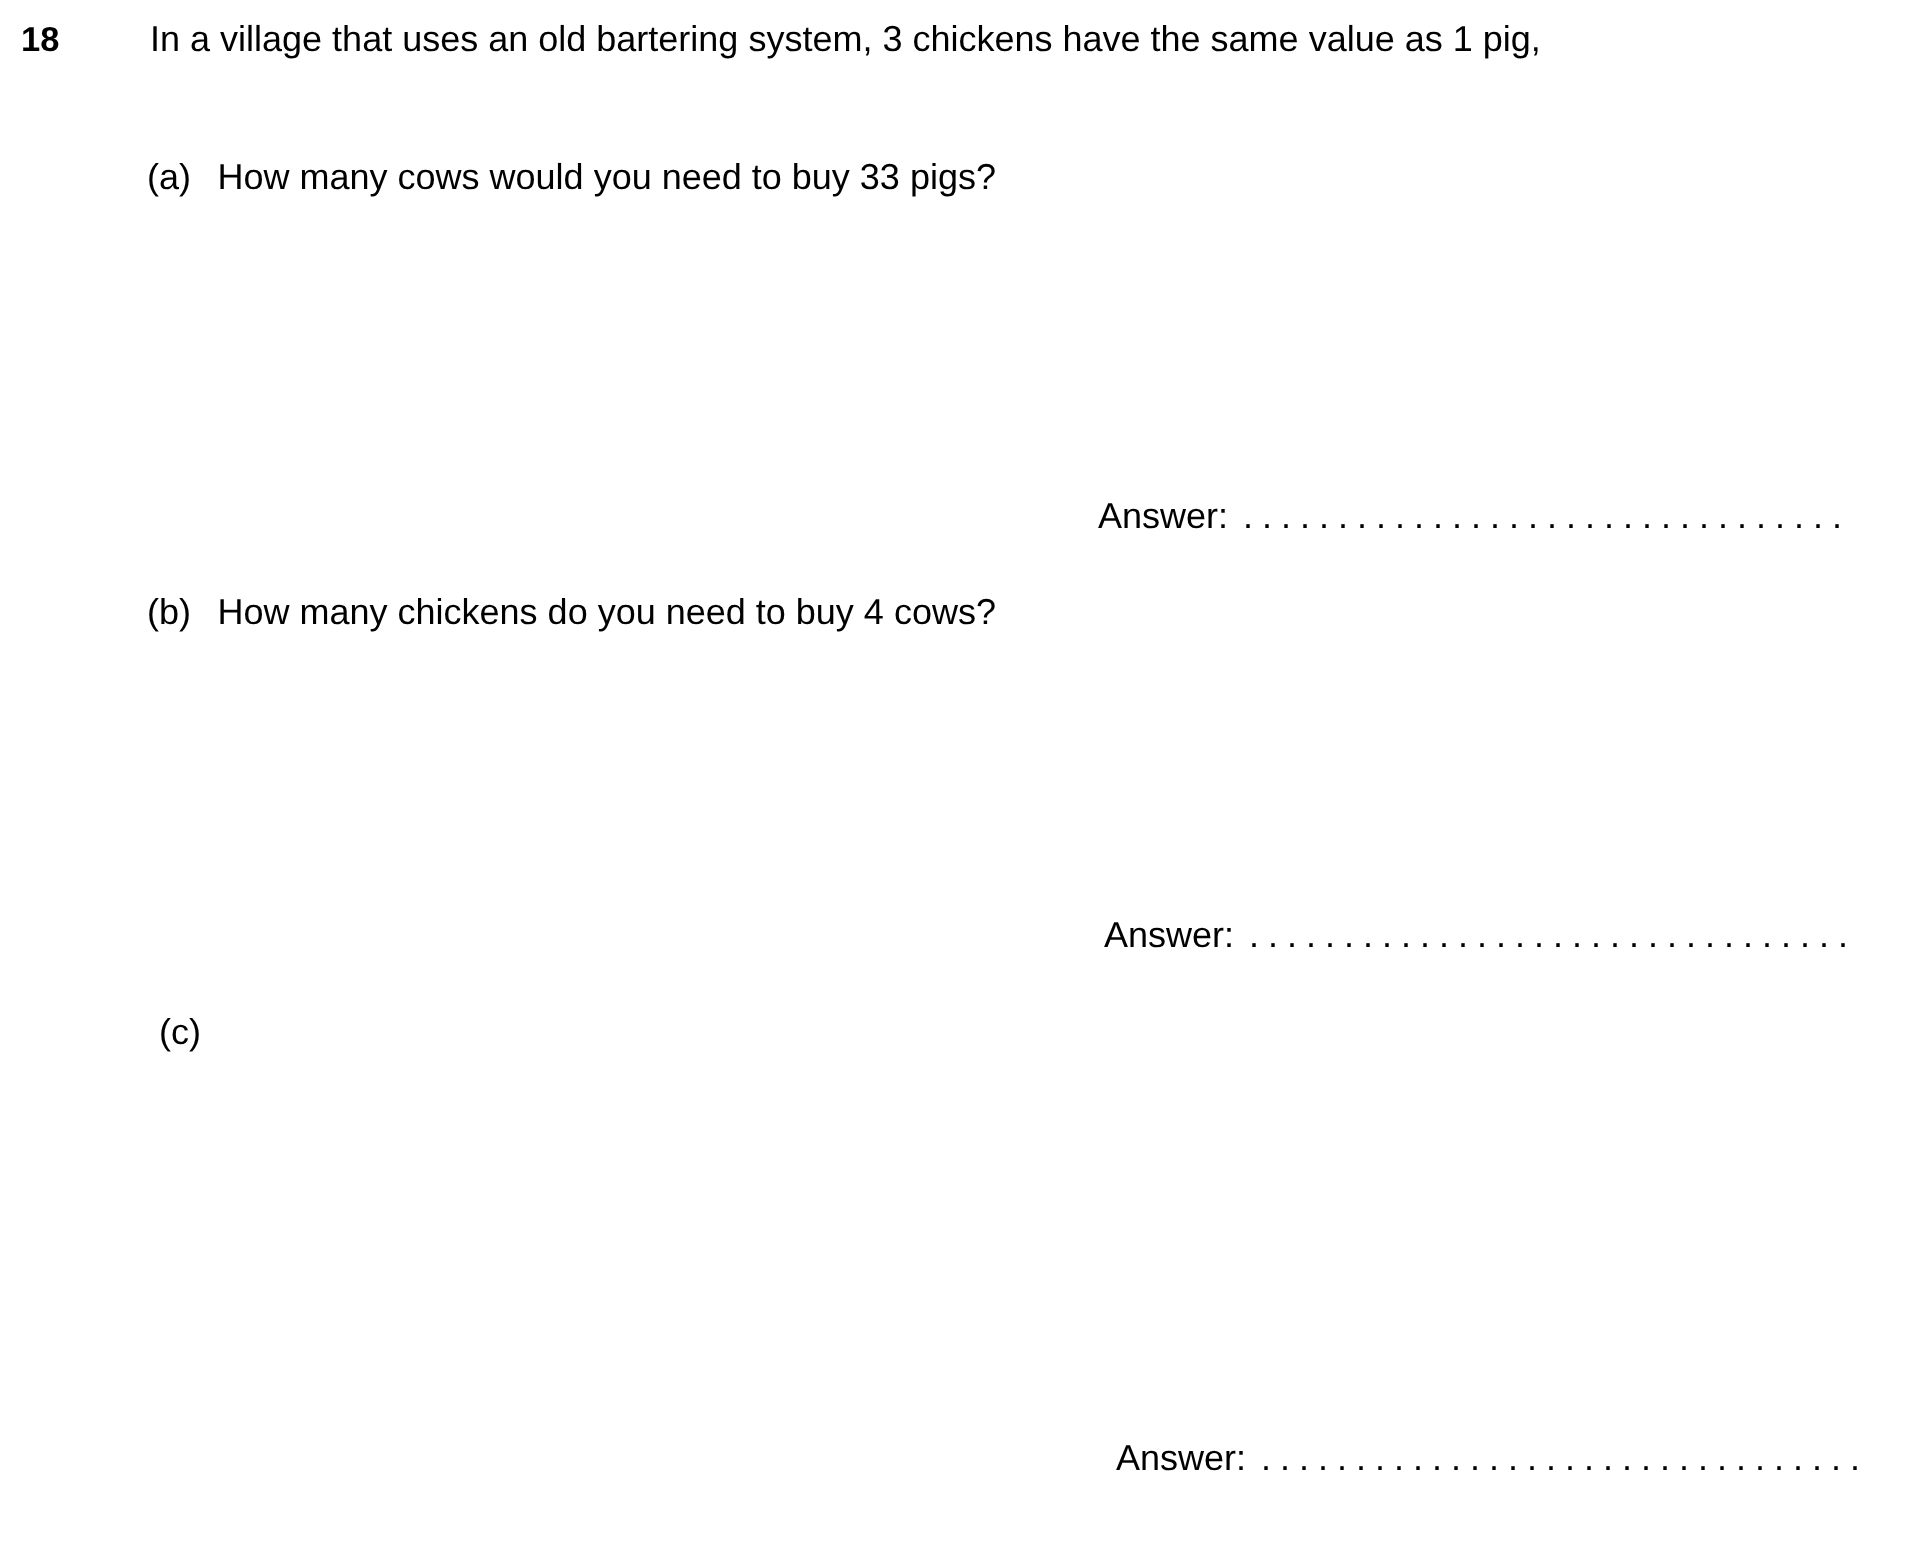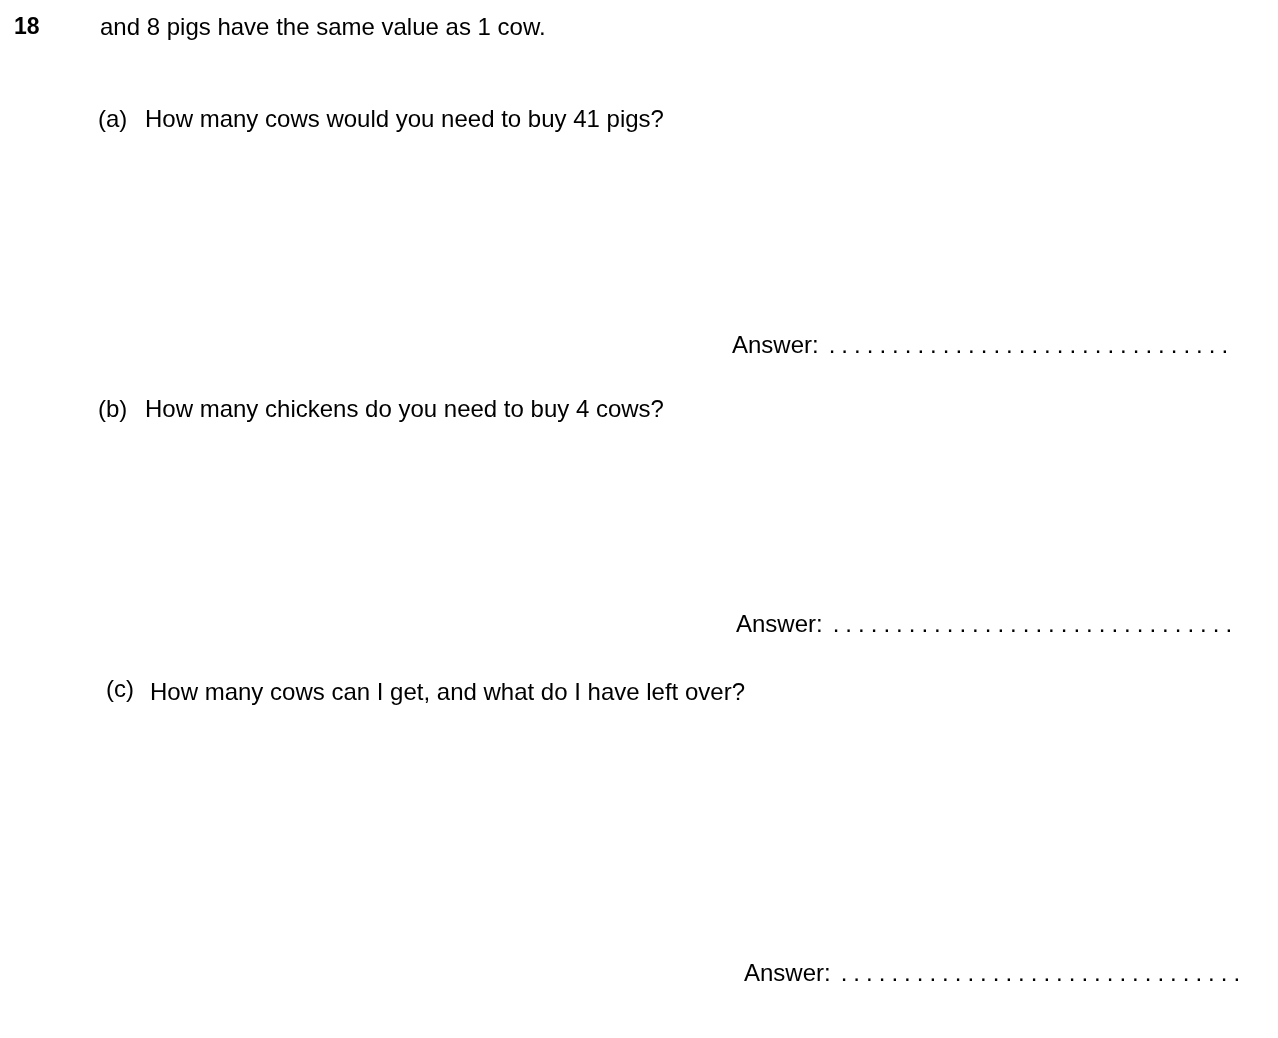--- a/index.html
+++ b/index.html
@@ -64,45 +64,44 @@
   }
 </style>
 </head>
 <body>
 
 <div id="page">
 
   <div class="abs question-number">18</div>
 
   <div class="abs intro">
-    <div>and 8 pigs have the same value as 1 cow.</div>
+    <div>In a village that uses an old bartering system, 3 chickens have the same value as 1 pig,</div>
   </div>
 
   <div class="abs part part-a">
     <span class="part-label">(a)</span>
-    <span class="part-text">How many cows would you need to buy 41 pigs?</span>
+    <span class="part-text">How many cows would you need to buy 33 pigs?</span>
   </div>
 
   <div class="abs answer-line answer-a">
     <span class="answer-label">Answer:</span><span class="answer-dots">................................</span>
   </div>
 
   <div class="abs part part-b">
     <span class="part-label">(b)</span>
     <span class="part-text">How many chickens do you need to buy 4 cows?</span>
   </div>
 
   <div class="abs answer-line answer-b">
     <span class="answer-label">Answer:</span><span class="answer-dots">................................</span>
   </div>
 
   <div class="abs part part-c">
     <span class="part-label">(c)</span>
     <div class="part-text-block">
-      <div>How many cows can I get, and what do I have left over?</div>
     </div>
   </div>
 
   <div class="abs answer-line answer-c">
     <span class="answer-label">Answer:</span><span class="answer-dots">................................</span>
   </div>
 
 </div>
 
 </body></html>

